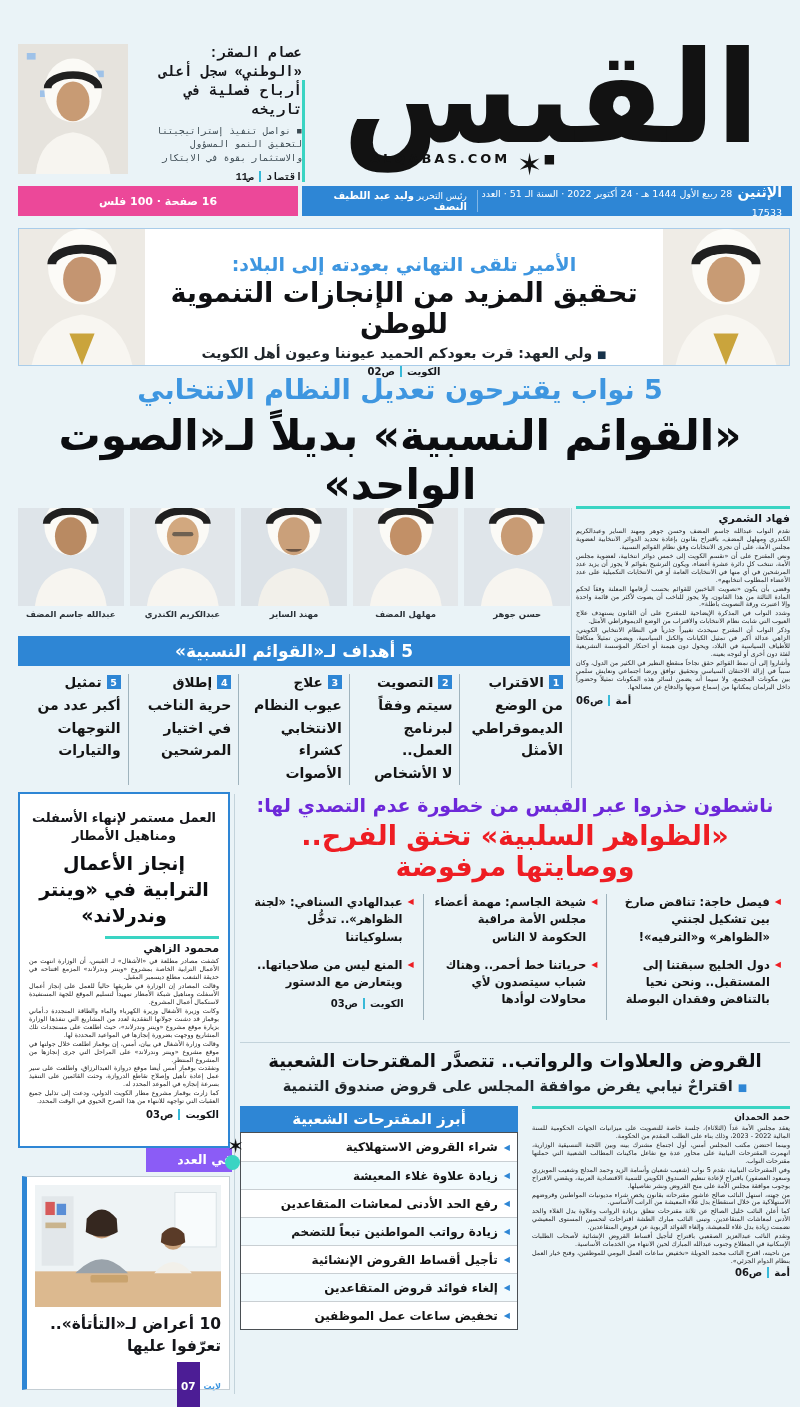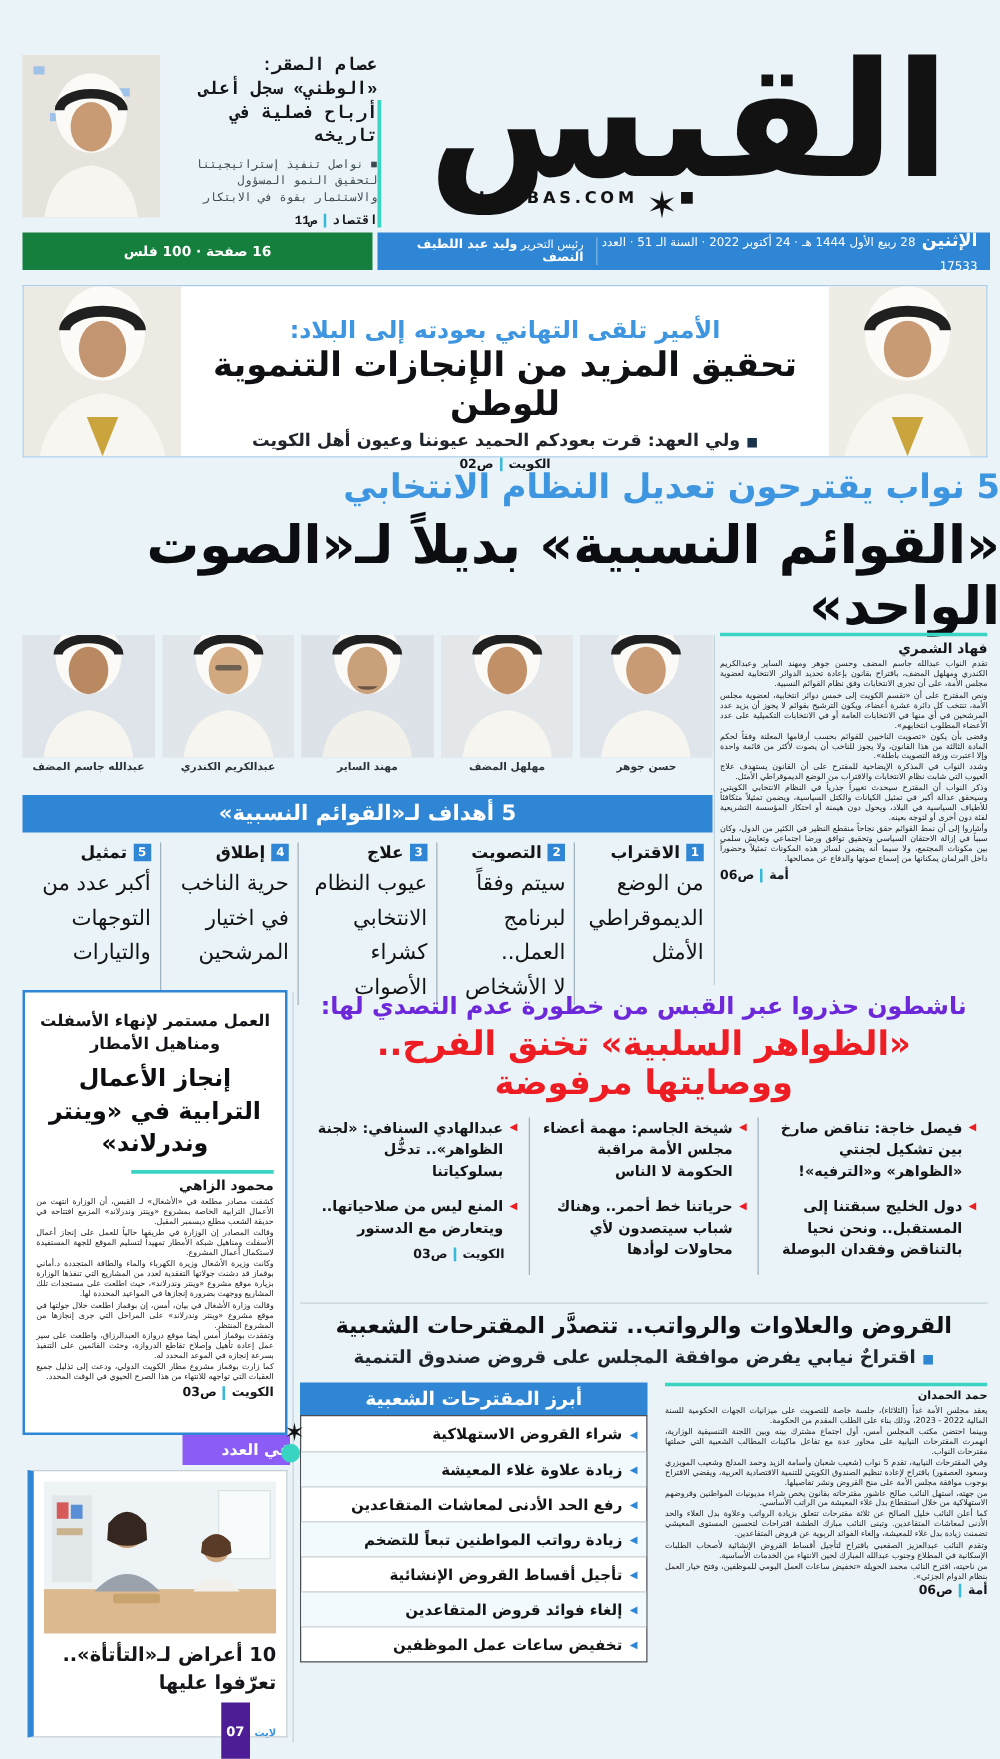--- a/index.html
+++ b/index.html
@@ -28,37 +28,37 @@
 
   .sec-footer { font-size:10px; font-weight:bold; color:#15161a; display:flex; align-items:center; gap:5px; }
   .sec-footer .tealbar { display:inline-block; width:2px; height:11px; background:#37b9d8; }
 
   .date-bar { left:302px; top:186px; width:490px; height:30px; background:#2e86d5; color:#fff;
     display:flex; align-items:center; justify-content:space-between; padding:0 10px; }
   .date-day { font-size:14px; font-weight:bold; }
   .date-rest { font-size:9.5px; }
   .editor { font-size:9px; border-right:1px solid rgba(255,255,255,.4); padding-right:10px; }
   .editor b { font-size:10px; }
-  .price-bar { left:18px; top:186px; width:280px; height:30px; background:#15803d; color:#fff;
+  .price-bar { left:18px; top:186px; width:280px; height:30px; background:#ec4899; color:#fff;
     display:flex; align-items:center; justify-content:center; font-size:11px; font-weight:bold; }
 
   
   .amir-box { left:18px; top:228px; width:772px; height:138px; background:#fff; border:1px solid #a9cce9;
     display:flex; align-items:stretch; }
   .amir-photo { width:126px; flex:0 0 126px; overflow:hidden; }
   .amir-photo svg { width:100%; height:100%; display:block; }
   .amir-center { flex:1; text-align:center; padding-top:24px; }
   .amir-kicker { color:#3e96e0; font-size:19px; font-weight:bold; }
   .amir-headline { color:#101114; font-size:27px; font-weight:bold; margin-top:2px; letter-spacing:-0.5px; }
   .amir-sub { font-size:14px; font-weight:bold; color:#20262b; margin-top:6px; }
   .amir-sub .sq { color:#17324a; font-size:10px; }
   .amir-center .sec-footer { justify-content:center; margin-top:5px; }
 
   
-  .banner { left:0; top:374px; width:800px; text-align:right; }
+  .banner { left:0; top:374px; width:800px; text-align:center; }
   .banner-kicker { color:#3e96e0; font-size:27px; font-weight:bold; }
   .banner-headline { color:#0c0d10; font-size:42px; font-weight:bold; margin-top:6px; letter-spacing:-1px; }
 
   
   .mps-row { left:18px; top:508px; width:552px; display:flex; gap:6px; }
   .mp { flex:1; text-align:center; }
   .mp-photo { width:100%; height:98px; overflow:hidden; background:#dde3e8; }
   .mp-photo svg { width:100%; height:100%; display:block; }
   .mp-name { font-size:8.5px; font-weight:bold; color:#2b3238; margin-top:3px; }
 
@@ -73,21 +73,21 @@
   .goals { left:18px; top:636px; width:552px; }
   .goals-header { background:#2e86d5; color:#fff; font-size:17px; font-weight:bold; text-align:center;
     height:30px; line-height:30px; }
   .goals-grid { display:flex; margin-top:8px; }
   .goal { flex:1; padding:0 7px; }
   .goal + .goal { border-right:1px solid #9fb3bd; }
   .goal-top { display:flex; align-items:center; gap:5px; margin-bottom:4px; }
   .goal-num { background:#2e86d5; color:#fff; width:14px; height:14px; font-size:9.5px; font-weight:bold;
     display:flex; align-items:center; justify-content:center; flex:0 0 14px; }
   .goal-title { font-size:13.5px; font-weight:bold; }
-  .goal-text { font-size:17px; font-weight:normal; line-height:1.62; white-space:pre-line; text-align:justify; }
+  .goal-text { font-size:14px; font-weight:bold; line-height:1.62; white-space:pre-line; text-align:justify; }
 
   
   .vrule { position:absolute; width:1px; background:#c3d3db; }
   .hrule { position:absolute; height:1px; background:#c3d3db; }
 
   
   .winter-box { left:18px; top:792px; width:212px; height:356px; background:#fff; border:2px solid #2e86d5;
     padding:15px 9px; overflow:hidden; }
   .winter-kicker { font-size:13px; font-weight:bold; text-align:center; line-height:1.4; color:#15161a; }
   .winter-headline { font-size:19px; font-weight:bold; text-align:center; line-height:1.35; margin-top:6px; color:#0d0e11; }
@@ -285,21 +285,21 @@
 </div>
 
 <div class="abs lead-col">
   <div class="teal-topbar"></div>
   <div class="byline">فهاد الشمري</div>
   <div class="body-text">
     <p>تقدم النواب عبدالله جاسم المضف وحسن جوهر ومهند الساير وعبدالكريم الكندري ومهلهل المضف، باقتراح بقانون بإعادة تحديد الدوائر الانتخابية لعضوية مجلس الأمة، على أن تجرى الانتخابات وفق نظام القوائم النسبية.</p>
     <p>ونص المقترح على أن «تقسم الكويت إلى خمس دوائر انتخابية، لعضوية مجلس الأمة، تنتخب كل دائرة عشرة أعضاء، ويكون الترشيح بقوائم لا يجوز أن يزيد عدد المرشحين في أي منها في الانتخابات العامة أو في الانتخابات التكميلية على عدد الأعضاء المطلوب انتخابهم».</p>
     <p>وقضى بأن يكون «تصويت الناخبين للقوائم بحسب أرقامها المعلنة وفقاً لحكم المادة الثالثة من هذا القانون، ولا يجوز للناخب أن يصوت لأكثر من قائمة واحدة وإلا اعتبرت ورقة التصويت باطلة».</p>
     <p>وشدد النواب في المذكرة الإيضاحية للمقترح على أن القانون يستهدف علاج العيوب التي شابت نظام الانتخابات والاقتراب من الوضع الديموقراطي الأمثل.</p>
-    <p>وذكر النواب أن المقترح سيحدث تغييراً جذرياً في النظام الانتخابي الكويتي، وسيحقق عدالة أكبر في تمثيل الكيانات والكتل السياسية، ويضمن تمثيلاً متكافئاً للأطياف السياسية في البلاد، ويحول دون هيمنة أو احتكار المؤسسة التشريعية لفئة دون أخرى أو لتوجه بعينه.</p>
+    <p>وذكر النواب أن المقترح سيحدث تغييراً جذرياً في النظام الانتخابي الكويتي، الزاهي عدالة أكبر في تمثيل الكيانات والكتل السياسية، ويضمن تمثيلاً متكافئاً للأطياف السياسية في البلاد، ويحول دون هيمنة أو احتكار المؤسسة التشريعية لفئة دون أخرى أو لتوجه بعينه.</p>
     <p>وأشاروا إلى أن نمط القوائم حقق نجاحاً منقطع النظير في الكثير من الدول، وكان سبباً في إزالة الاحتقان السياسي وتحقيق توافق ورضا اجتماعي وتعايش سلمي بين مكونات المجتمع، ولا سيما أنه يضمن لسائر هذه المكونات تمثيلاً وحضوراً داخل البرلمان يمكنانها من إسماع صوتها والدفاع عن مصالحها.</p>
   </div>
   <div class="sec-footer">
     <span>أمة</span>
     <span class="tealbar"></span>
     <span>ص06</span>
   </div>
 </div>
 <div class="abs vrule" style="left:571px; top:508px; height:280px;"></div>
 

